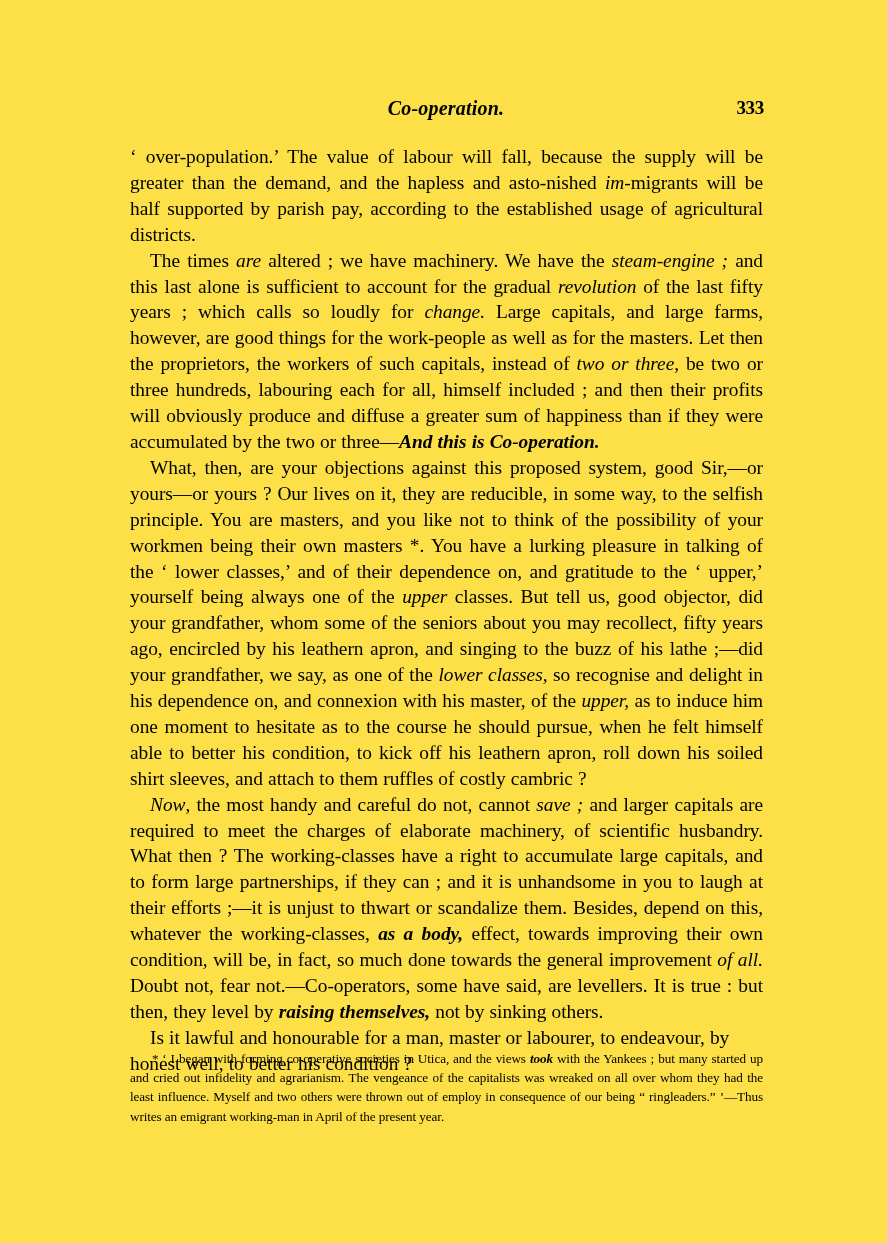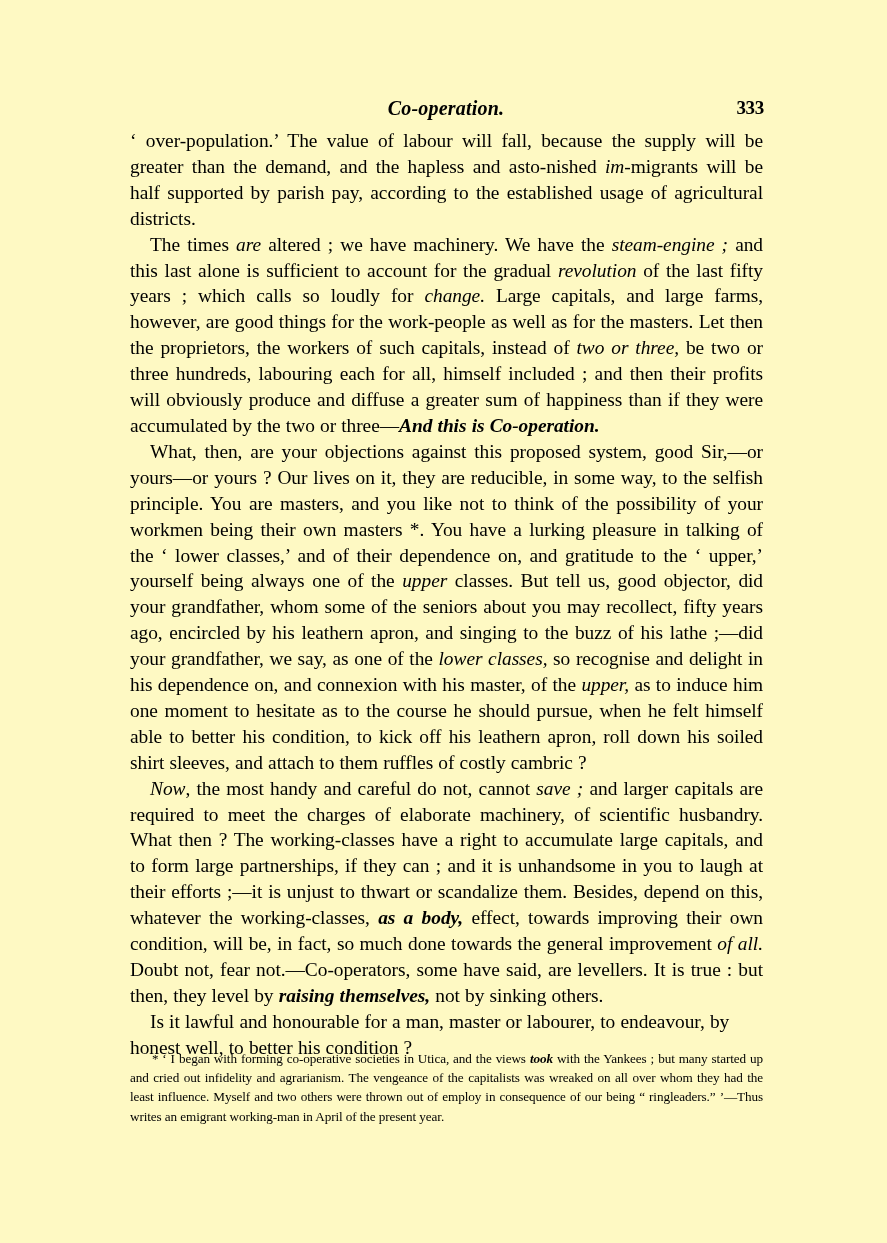--- a/index.html
+++ b/index.html
@@ -15,21 +15,21 @@
     color: #000000;
     overflow: hidden;
   }
 
   .page {
     position: absolute;
     left: 0;
     top: 0;
     width: 887px;
     height: 1243px;
-    background: #fef9c3;
+    background: #fde047;
   }
 
   
   .running-head {
     position: absolute;
     left: 130px;
     top: 97px;
     width: 632px;
     height: 26px;
   }
@@ -66,20 +66,21 @@
     text-align: justify;
     text-justify: inter-word;
     font-size: 19.4px;
     line-height: 25.9px;
     letter-spacing: -0.05px;
     word-spacing: 0.4px;
     text-indent: 20px;
   }
   p.para.noindent {
     text-indent: 0;
+    margin-top: 16px;
   }
   p.para:last-child {
     text-align: left;
   }
   .lastline-left {
     text-align-last: left;
   }
 
   i, em { font-style: italic; }
 

